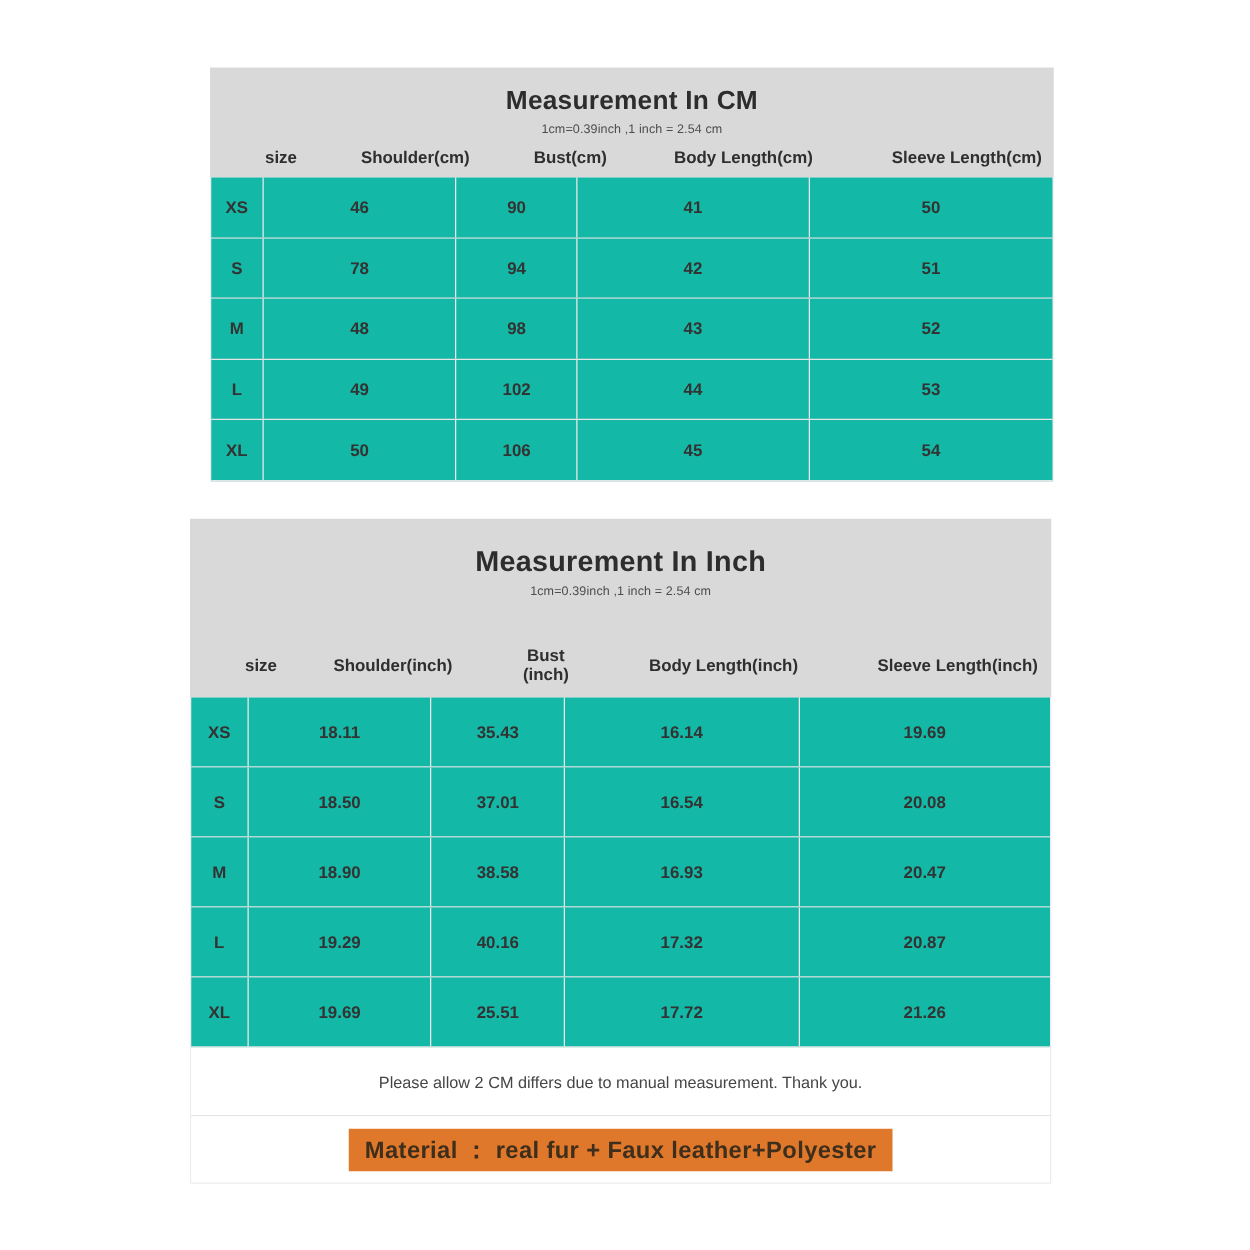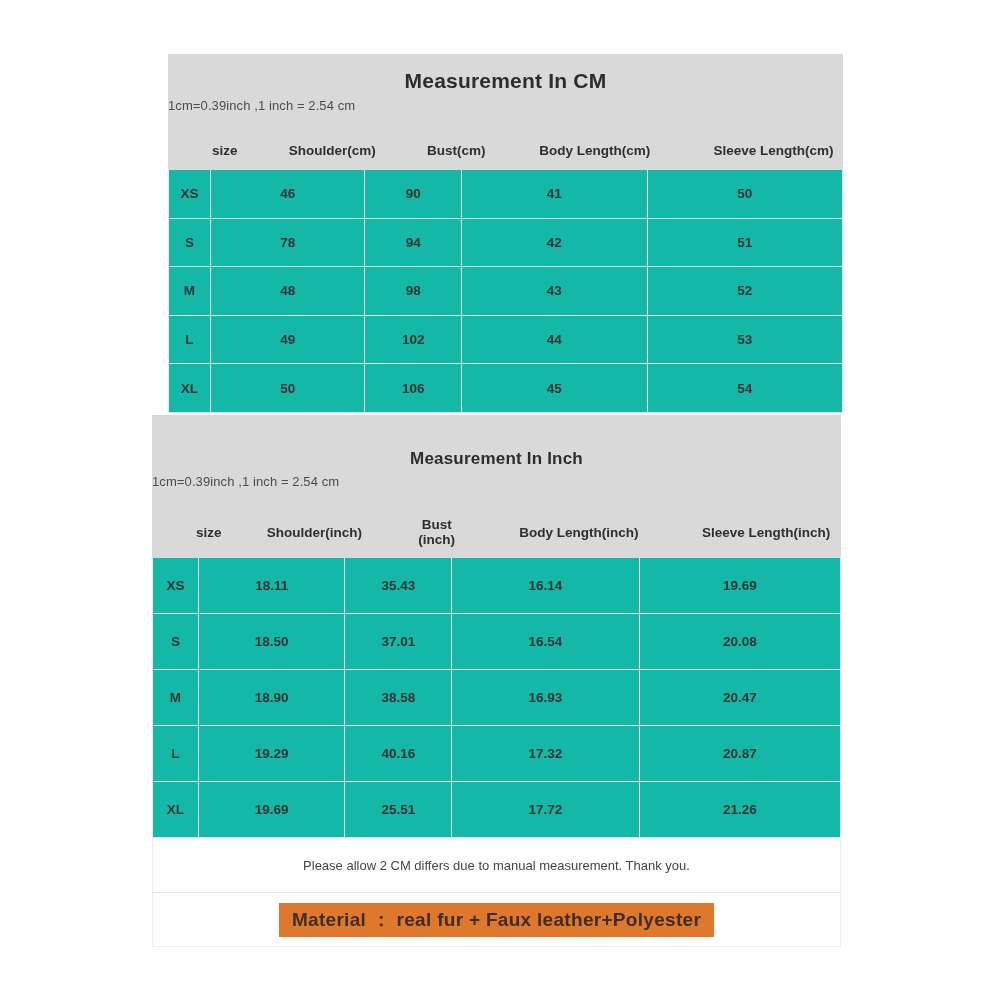--- a/index.html
+++ b/index.html
@@ -9,28 +9,28 @@
     font-family:"Liberation Sans","DejaVu Sans",sans-serif;
     color:#3a3a3a;
   }
   .canvas { position:relative; width:1000px; height:1000px; background:#fff; overflow:hidden; }
 
   .size-table { position:absolute; background:#fff; }
   #cm-table   { left:168px; top:54px;  width:675px; }
   #inch-table { left:152px; top:415px; width:689px; }
 
   .thead { background:#d9d9d9; display:flex; flex-direction:column; width:100%; }
-  #cm-table   .thead { height:116px; }
+  #cm-table   .thead { height:88px; }
   #inch-table .thead { height:143px; }
 
   .title { text-align:center; font-weight:bold; color:#2d2d2d; letter-spacing:0.2px; }
   #cm-table   .title { padding-top:15px; font-size:21px; }
-  #inch-table .title { padding-top:34px; font-size:17px; }
+  #inch-table .title { padding-top:21px; font-size:23px; }
 
-  .subtitle { font-size:13px; color:#4d4d4d; margin-top:5px; letter-spacing:0.1px; }
+  .subtitle { text-align:center; font-size:10px; color:#4d4d4d; margin-top:5px; letter-spacing:0.1px; }
 
   .hrow { display:grid; align-items:center; margin-top:auto; }
   #cm-table   .hrow { height:40px; }
   #inch-table .hrow { height:52px; }
 
   .cm-grid   { grid-template-columns:42fr 155fr 97fr 186fr 195fr; }
   .inch-grid { grid-template-columns:46fr 147fr 107fr 188fr 201fr; }
 
   .hcell { text-align:center; font-weight:bold; font-size:13.5px; color:#2f2f2f;padding-left:44px; }
 

